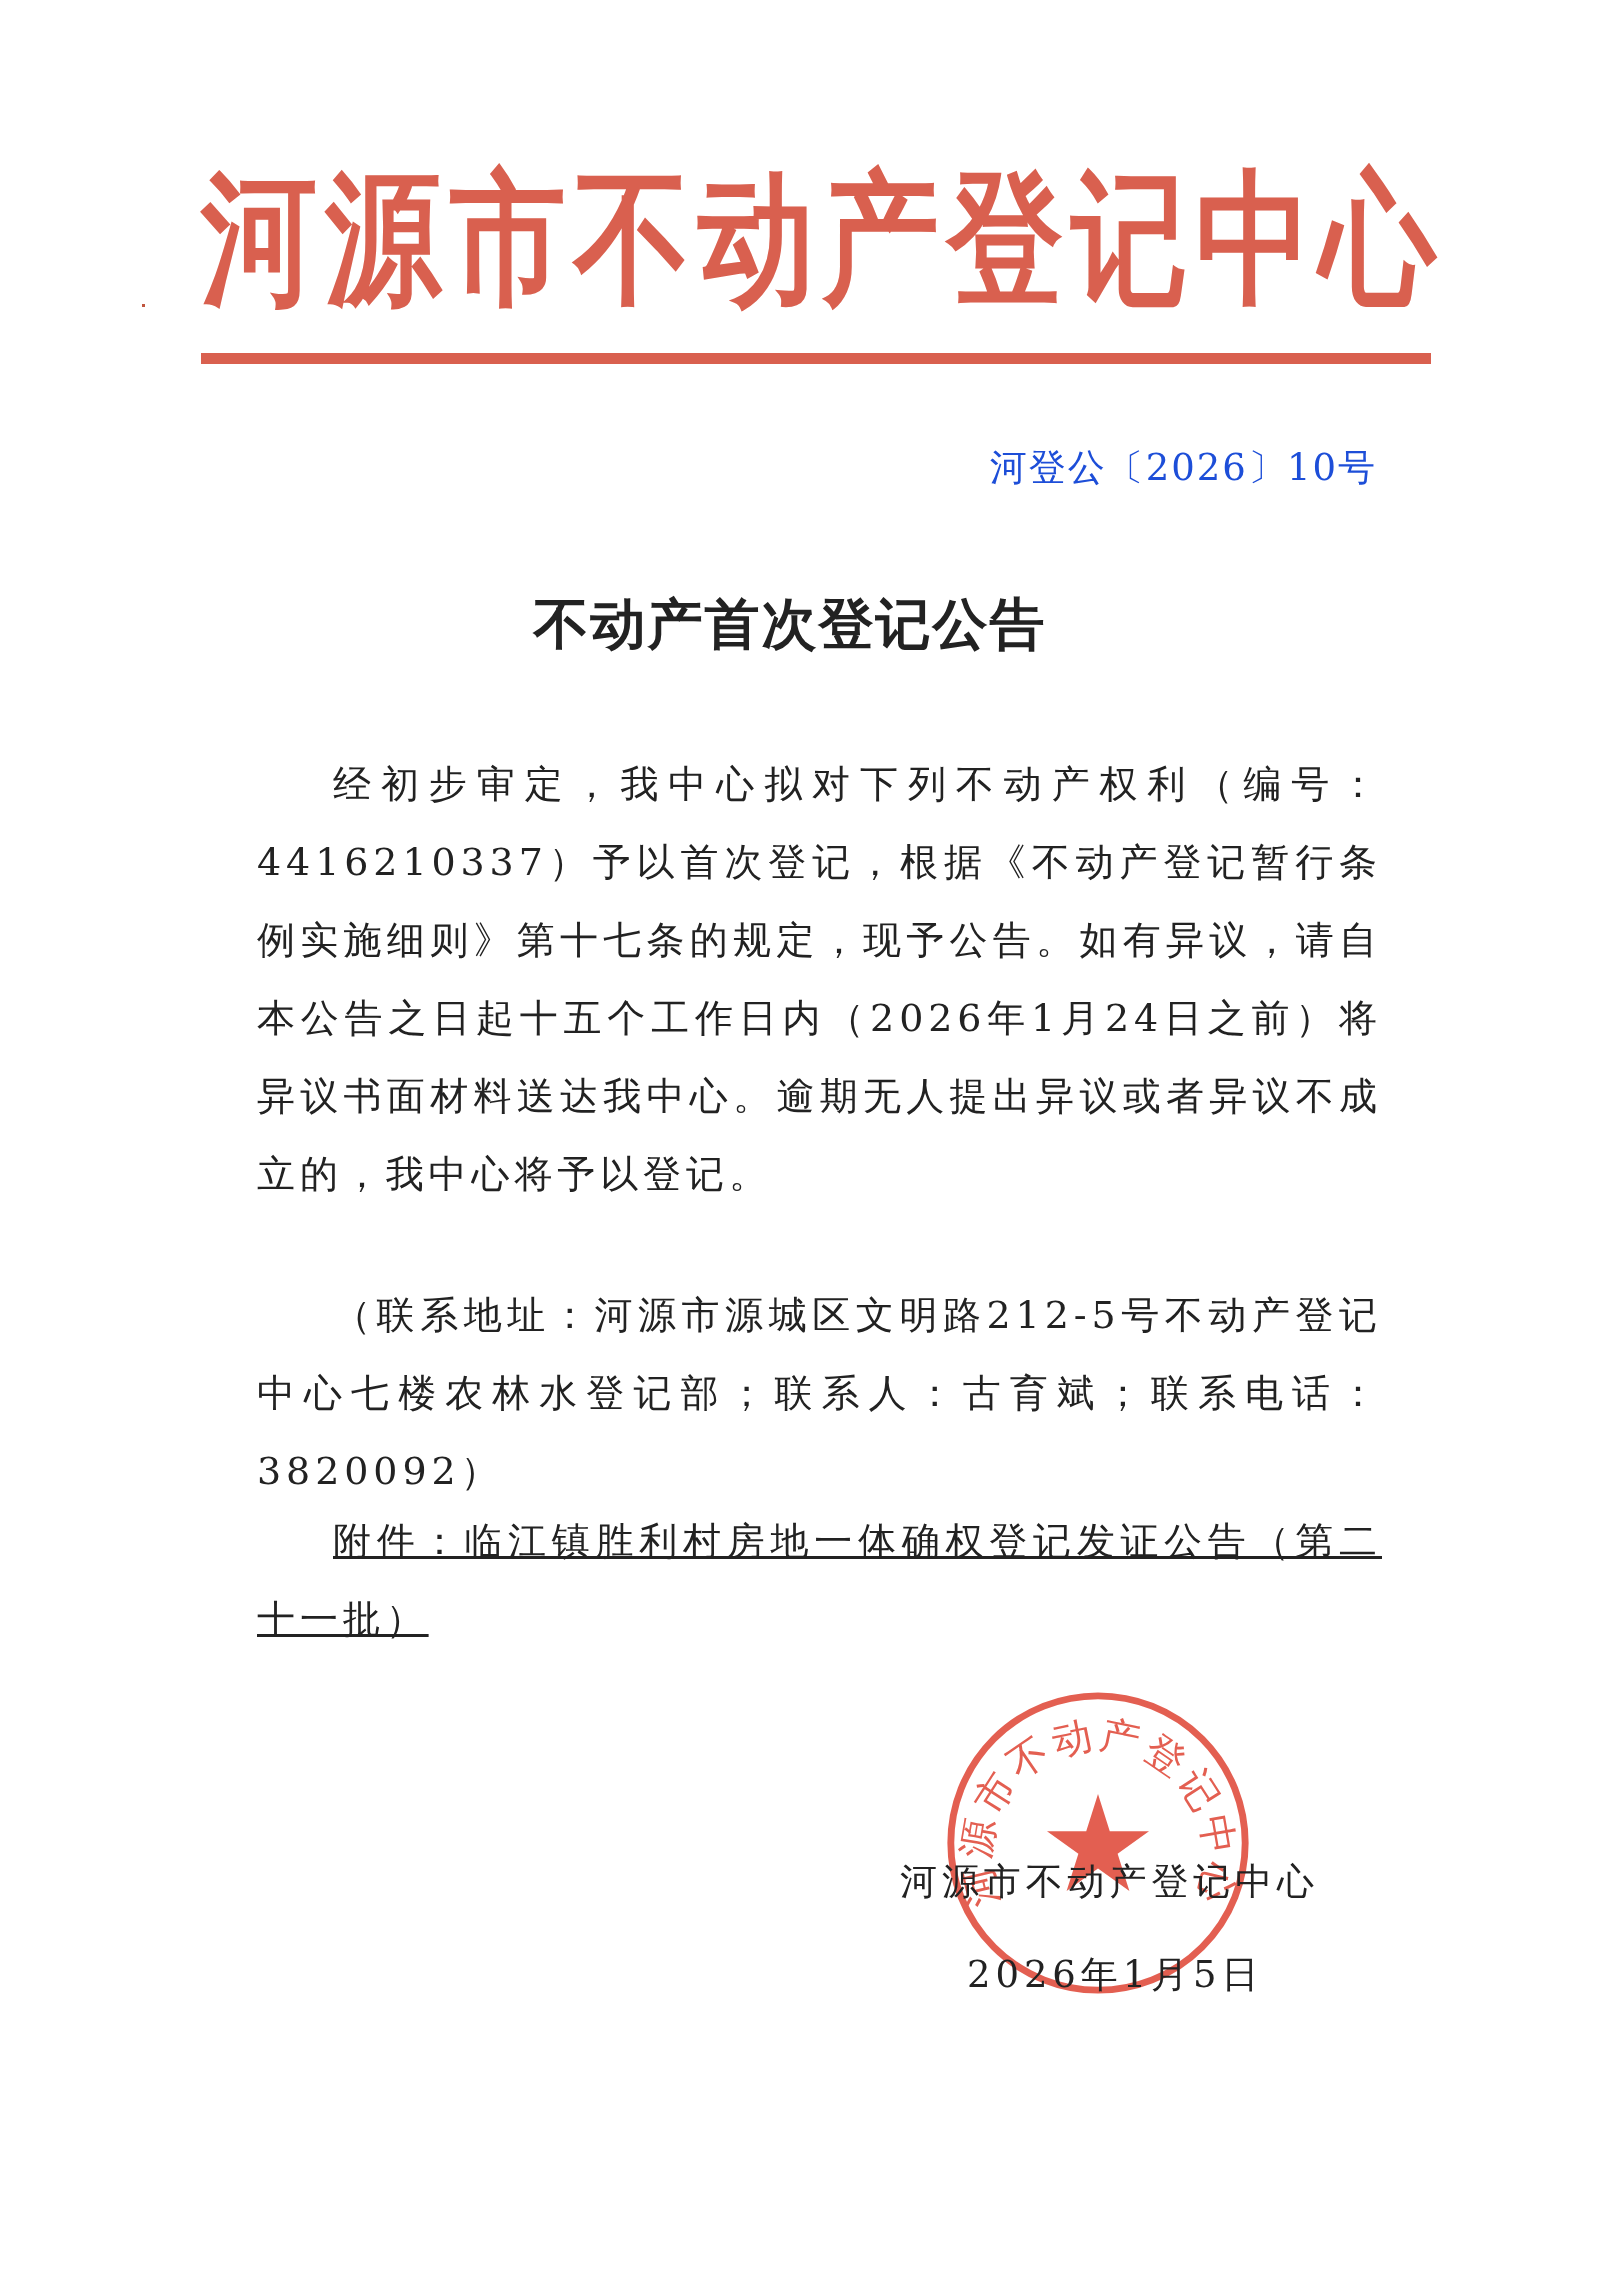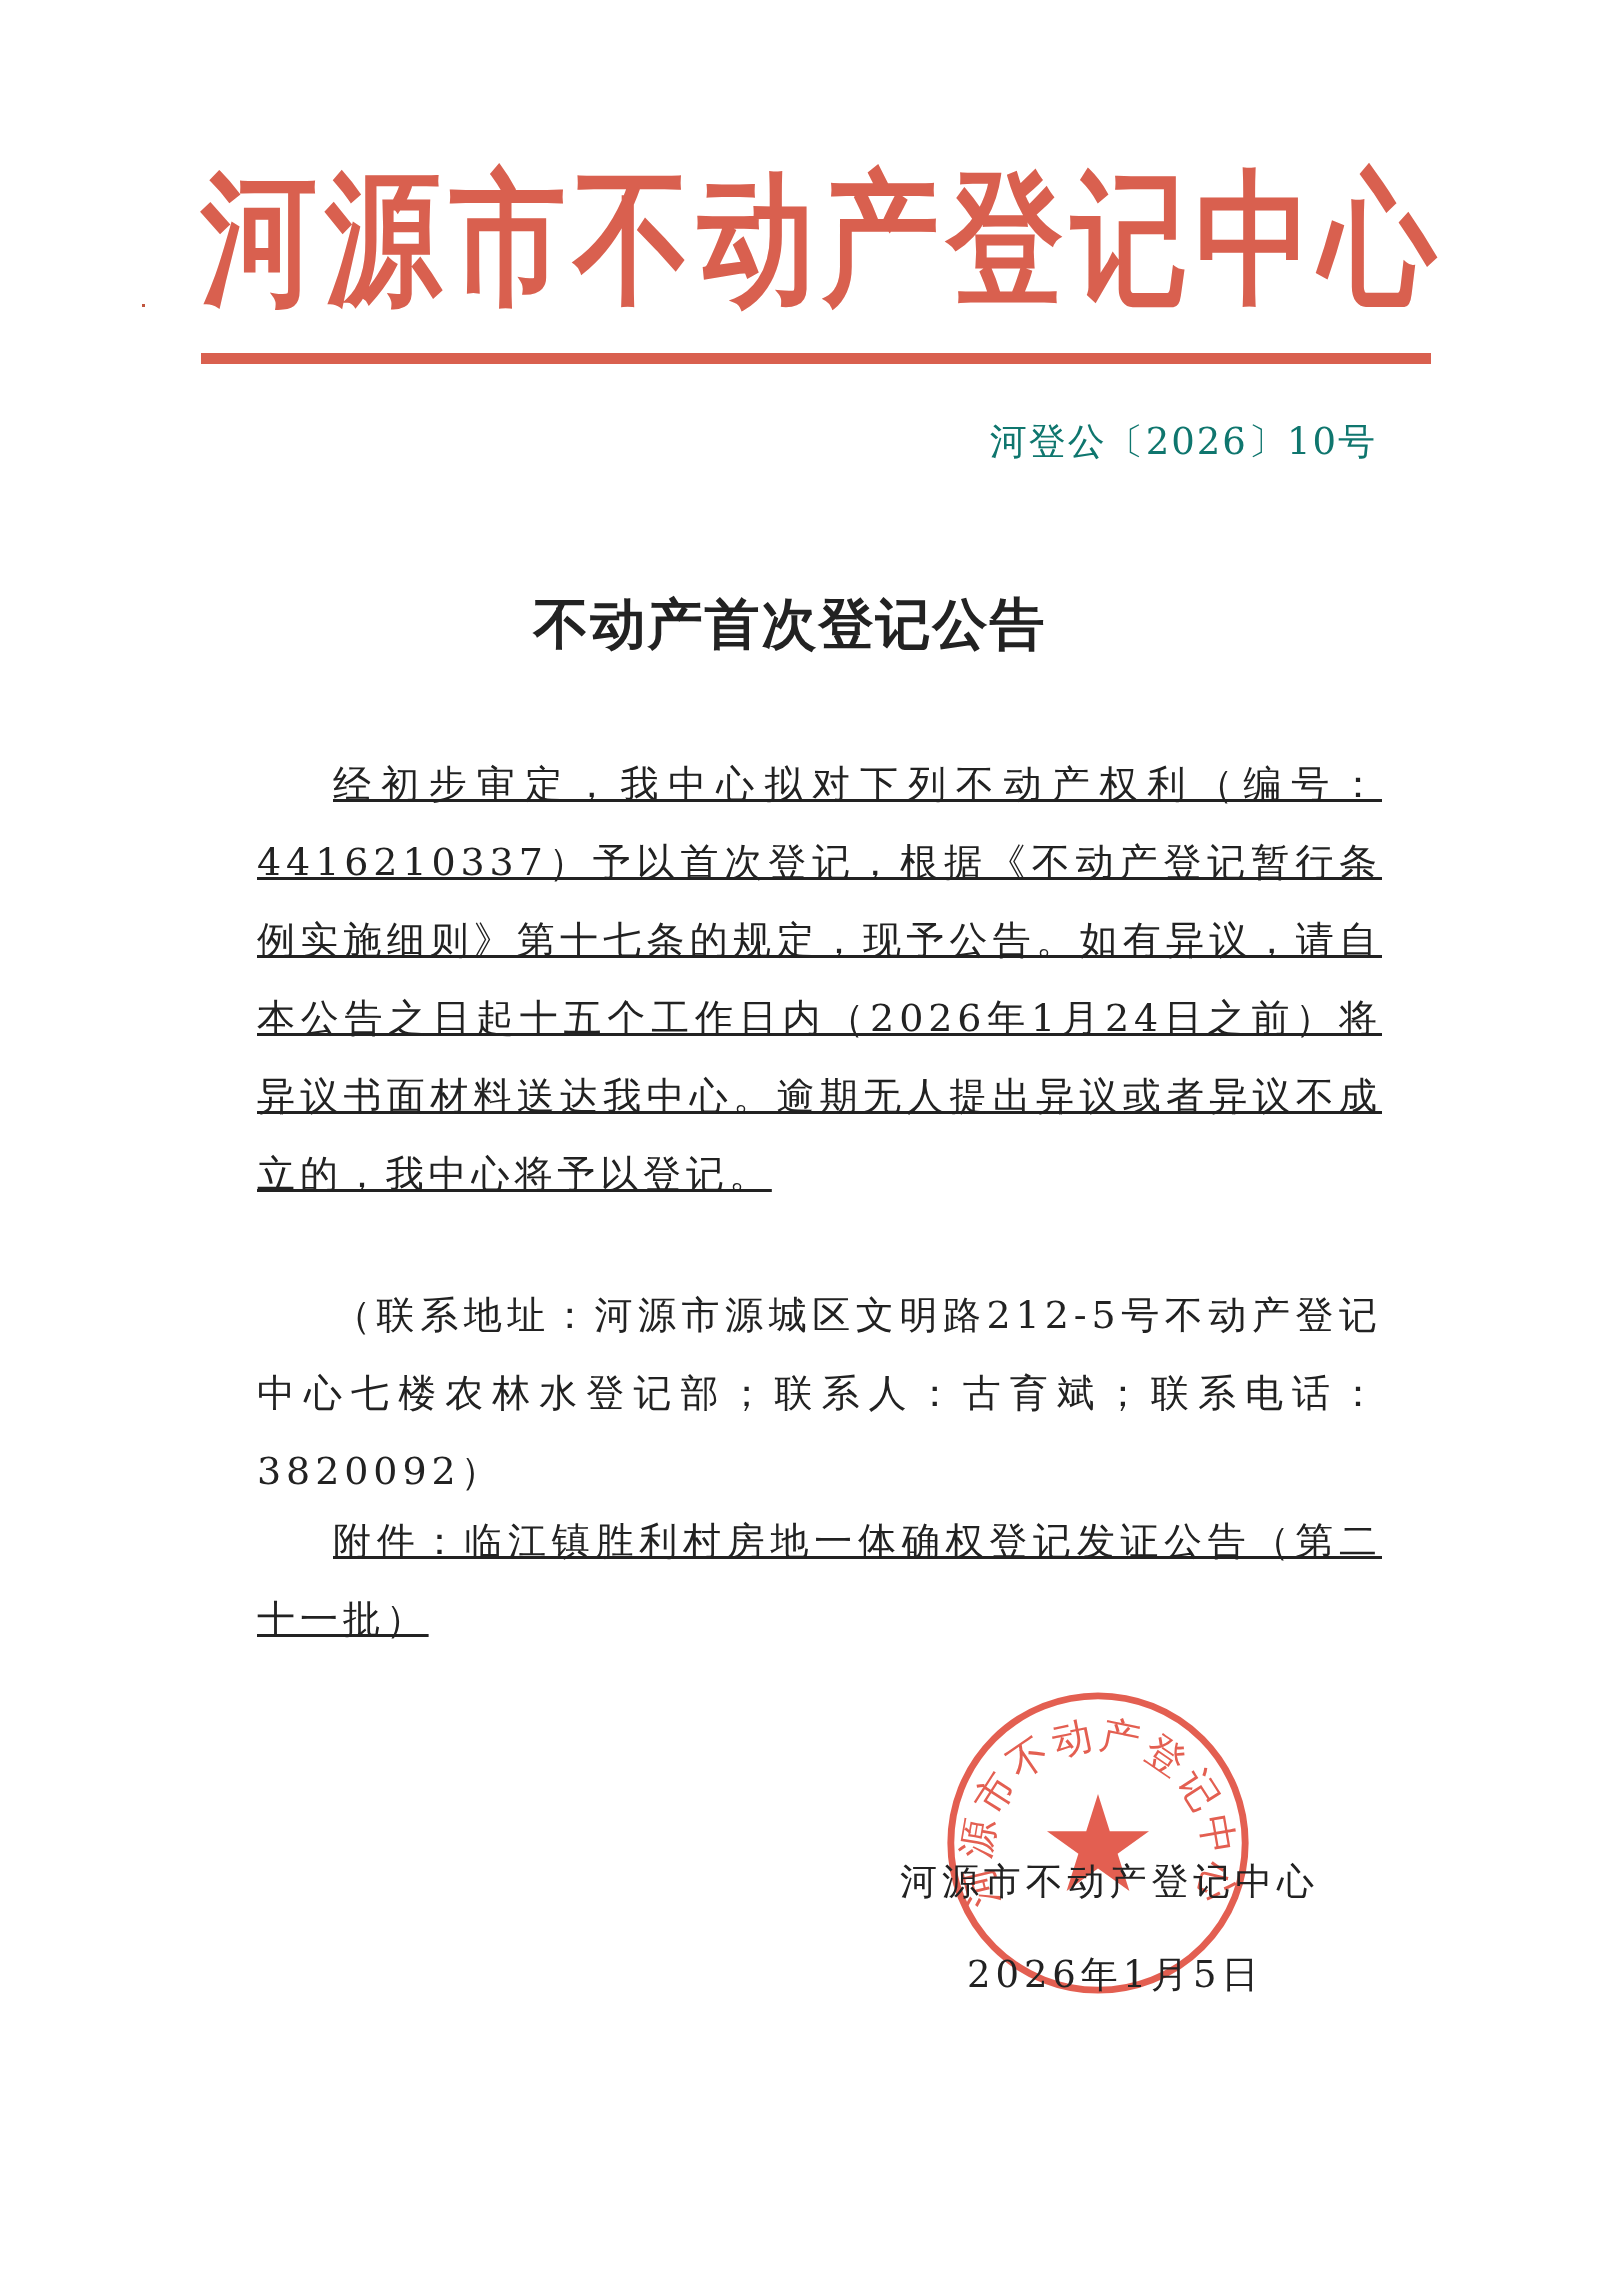--- a/index.html
+++ b/index.html
@@ -4,27 +4,27 @@
 <style>
   html, body { margin: 0; padding: 0; background: #ffffff; }
   body { width: 1620px; height: 2292px; position: relative; overflow: hidden;
          font-family: "DejaVu Serif", "Liberation Serif", serif; color: #1a1a1a; }
   .letterhead { position: absolute; left: 201px; top: 147px; width: 1235px; height: 186px;
                 display: flex; justify-content: space-between; align-items: center;
                 color: #d9604f; font-family: "DejaVu Serif", serif; font-size: 116px; font-weight: bold;
                 letter-spacing: 0; }
   .letterhead span { display: inline-block; transform: scaleY(1.25); }
   .red-rule { position: absolute; left: 201px; top: 353px; width: 1230px; height: 10.8px; background: #d9604f; }
-  .doc-no { position: absolute; right: 243px; top: 417px; font-size: 37px; color: #0f766e; letter-spacing: 2px; }
+  .doc-no { position: absolute; right: 243px; top: 443px; font-size: 37px; color: #1d4ed8; letter-spacing: 2px; }
   .title { position: absolute; left: 0; width: 1580px; top: 588px; text-align: center; font-size: 55px;
            font-weight: bold; color: #222; letter-spacing: 2px; }
   .para { position: absolute; left: 257px; width: 1125px; font-size: 38px; line-height: 78px; color: #222;
           text-align: justify; letter-spacing: 4.9px; }
   .para p { margin: 0; text-indent: 2em; }
-  .p1 { top: 745px; text-decoration: underline; }
+  .p1 { top: 745px; }
   .p2 { top: 1276px; }
   .p3 { top: 1502px; text-decoration: underline; }
   .sign-block { position: absolute; left: 900px; top: 1857px; font-size: 37px; color: #222; letter-spacing: 4.9px; z-index: 3; }
   .sign-date { position: absolute; left: 967px; top: 1950px; font-size: 37px; color: #222; letter-spacing: 4.9px; z-index: 3; }
   .stamp { position: absolute; left: 941px; top: 1686px; width: 314px; height: 314px; z-index: 2; opacity: 0.88; }
   .speck { position: absolute; left: 142px; top: 304px; width: 2.9px; height: 2.9px; background: #c0553f; }
 </style>
 </head>
 <body>
 

